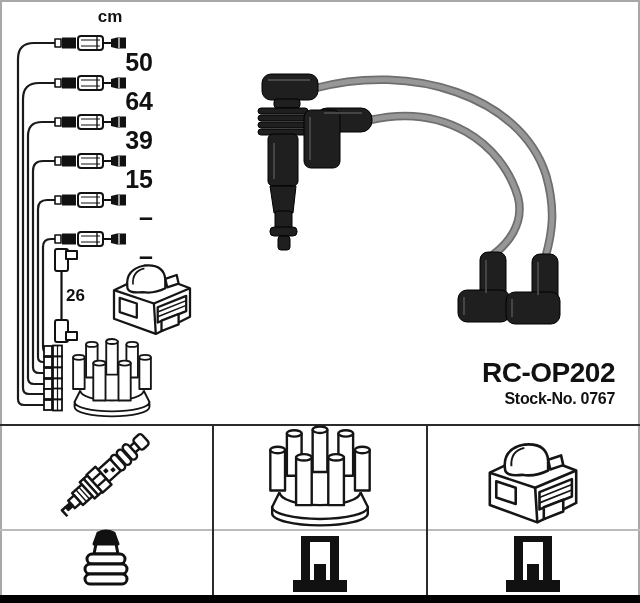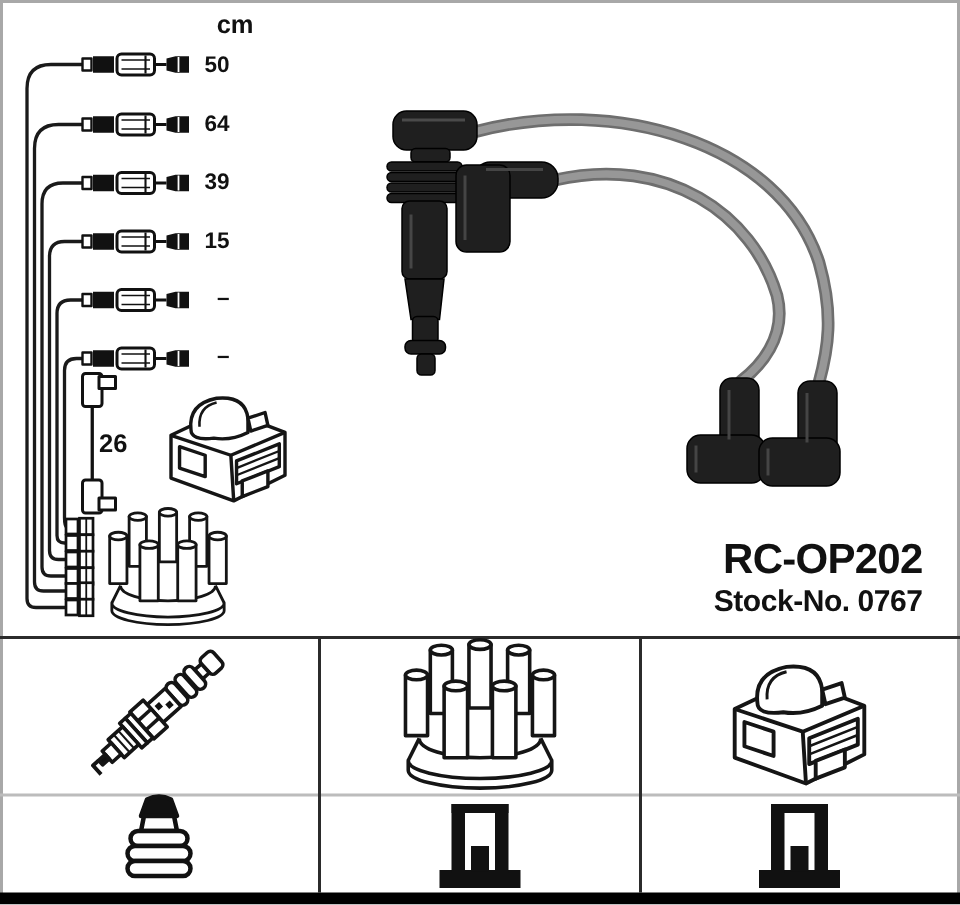--- a/index.html
+++ b/index.html
@@ -3,27 +3,27 @@
 <meta charset="utf-8">
 <style>
   html,body{margin:0;padding:0;background:#e8e8e8;}
   .page{
     position:relative;width:640px;height:603px;background:#ffffff;
     box-shadow:inset 0 0 0 2px #a8a8a8;
     font-family:"Liberation Sans", sans-serif;
     overflow:hidden;
   }
   .lbl{position:absolute;color:#111;font-weight:bold;white-space:nowrap;}
-  .unit-lbl{top:7px;left:109px;width:60px;text-align:right;font-size:17px;}
-  .len{left:93px;width:60px;text-align:right;font-size:15px;line-height:22px;}
+  .unit-lbl{top:7px;left:80px;width:60px;text-align:center;font-size:17px;}
+  .len{left:93px;width:60px;text-align:right;font-size:25px;line-height:22px;margin-top:18px;}
   .len0{top:33px;} .len1{top:72px;} .len2{top:111px;} .len3{top:150px;}
   .len4{top:188px;} .len5{top:227px;}
   .coil-len{top:286px;left:66px;font-size:17px;}
   .pn{top:357px;right:25px;font-size:28px;letter-spacing:-0.5px;text-align:left;}
-  .stock{top:390px;right:25px;font-size:20px;letter-spacing:-0.3px;text-align:right;}
+  .stock{top:390px;right:25px;font-size:16px;letter-spacing:-0.3px;text-align:right;}
   .abs{position:absolute;}
   .gridline{position:absolute;background:#2b2b2b;}
   .gl-top{left:0;top:424px;width:640px;height:2px;}
   .gl-mid{left:0;top:529px;width:640px;height:2px;background:#bcbcbc;}
   .gl-col1{left:212px;top:424px;width:2px;height:171px;}
   .gl-col2{left:426px;top:424px;width:2px;height:171px;}
   .bottom-bar{position:absolute;left:0;top:595px;width:640px;height:8px;background:#000;}
   svg{display:block;}
 </style>
 </head>

